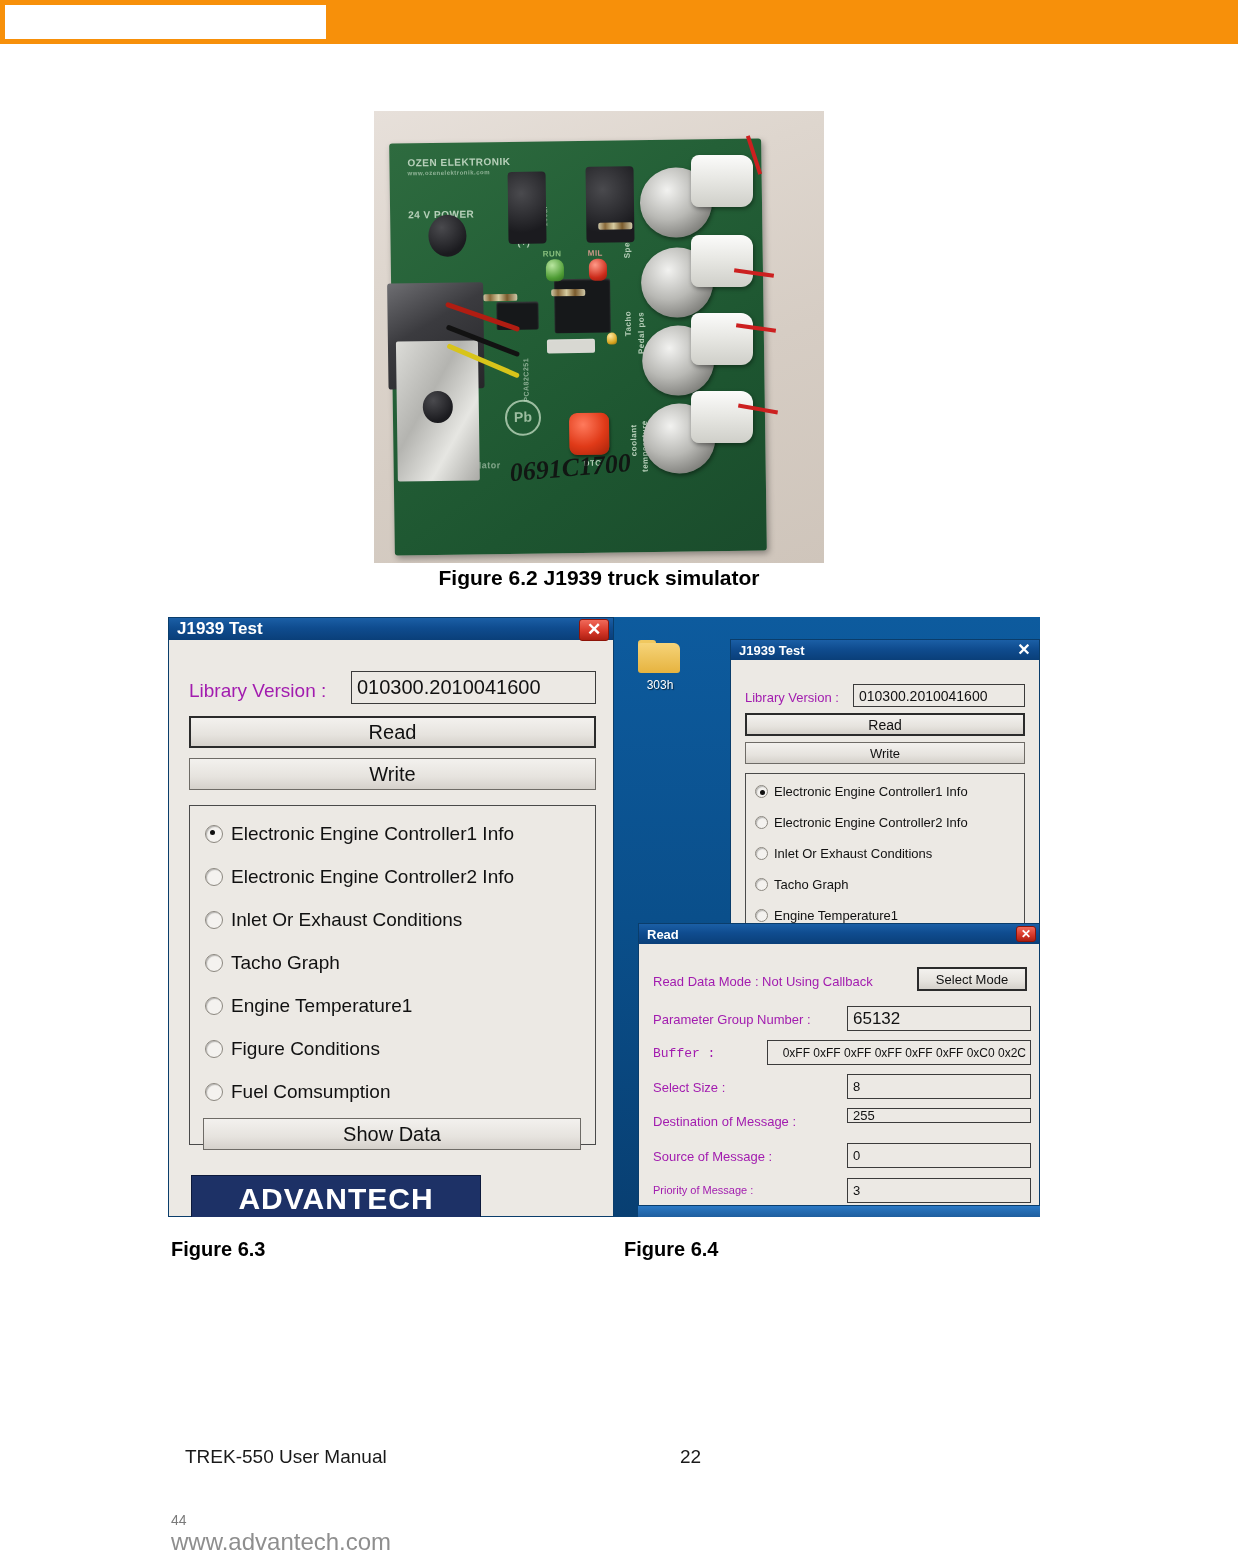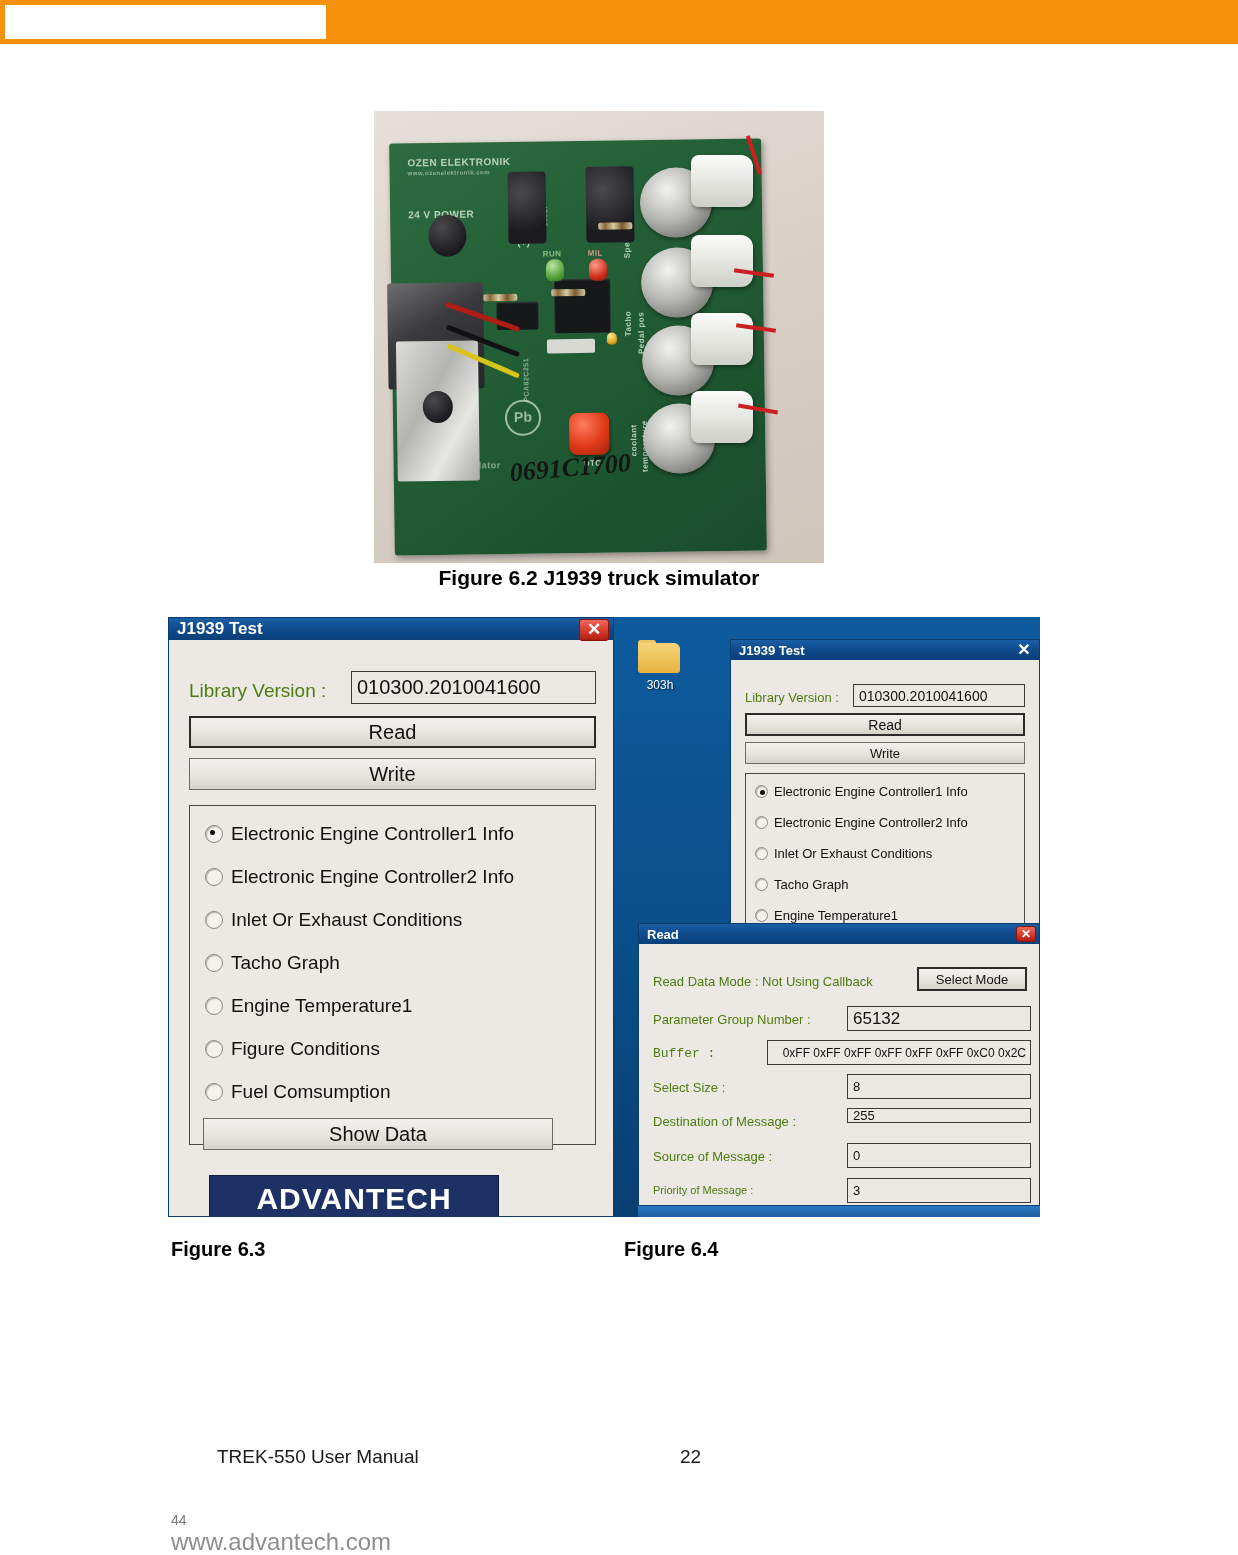--- a/index.html
+++ b/index.html
@@ -194,21 +194,21 @@
     border: 1px solid #8e1408;
     border-radius: 3px;
     color: #ffffff;
     font-weight: bold;
     text-align: center;
     line-height: 16px;
     font-size: 14px;
     box-sizing: border-box;
   }
   .win-body { position: relative; }
-  .fld-label { position: absolute; color: #4d7c0f; }
+  .fld-label { position: absolute; color: #a21caf; }
   .txtbox {
     position: absolute;
     background: #ece9e4;
     border: 1px solid #3b3b3b;
     box-sizing: border-box;
     display: flex;
     align-items: center;
     padding-left: 5px;
     color: #111;
     overflow: hidden;
@@ -255,21 +255,21 @@
     left: 3.5px; top: 3.5px;
     width: 5px; height: 5px;
     border-radius: 50%;
     background: #101010;
   }
 
   
   #win-left { left: 0; top: 0; width: 446px; height: 600px; }
   #advantech-logo {
     position: absolute;
-    left: 40px; top: 535px;
+    left: 22px; top: 535px;
     width: 290px; height: 47px;
     background: #1d3166;
     border: 1px solid #0d1a3c;
     box-sizing: border-box;
     color: #ffffff;
     font-weight: bold;
     font-size: 30px;
     letter-spacing: 1px;
     display: flex;
     align-items: center;
@@ -331,21 +331,20 @@
   }
   #fig63-caption { left: 171px; top: 1238px; }
   #fig64-caption { left: 624px; top: 1238px; }
 
   
   #manual-title {
     position: absolute;
     left: 185px; top: 1446px;
     font-size: 19px;
     color: #1a1a1a;
-    margin-left: 32px;
   }
   #manual-page {
     position: absolute;
     left: 680px; top: 1446px;
     font-size: 19px;
     color: #1a1a1a;
   }
   #footer-pagenum {
     position: absolute;
     left: 171px; top: 1512px;
@@ -483,21 +482,21 @@
       </div>
       <div class="radio-row" style="left:36px; top:398px; font-size:19px;">
         <span class="radio-dot" style="width:16px;height:16px;"></span>
         <span>Figure Conditions</span>
       </div>
       <div class="radio-row" style="left:36px; top:441px; font-size:19px;">
         <span class="radio-dot" style="width:16px;height:16px;"></span>
         <span>Fuel Comsumption</span>
       </div>
 
-      <div class="btn" style="left:34px; top:478px; width:350px; height:32px; font-size:20px;">Show Data</div>
+      <div class="btn" style="left:34px; top:478px; width:378px; height:32px; font-size:20px;">Show Data</div>
 
       <div id="advantech-logo">ADVANTECH</div>
     </div>
   </div>
 
   <div class="win" id="win-right">
     <div class="win-title" style="font-size:13px; height:20px;">
       <span>J1939 Test</span>
       <div class="win-close" style="background:none;border:none;color:#fff;font-size:16px;right:6px;top:0;width:18px;height:20px;line-height:19px;">✕</div>
     </div>

